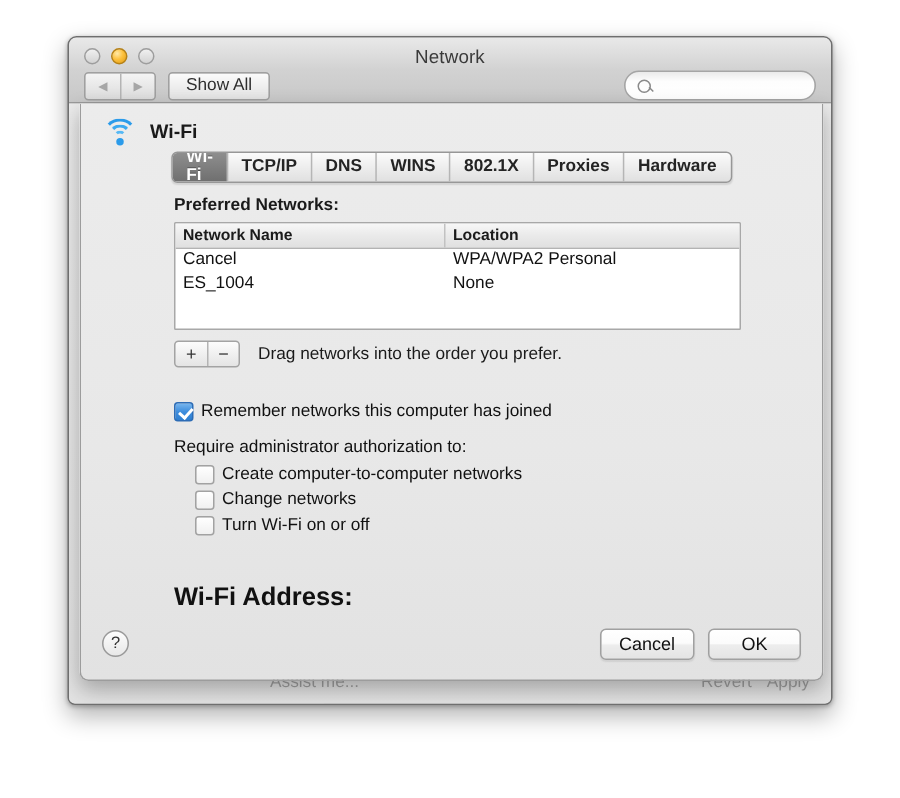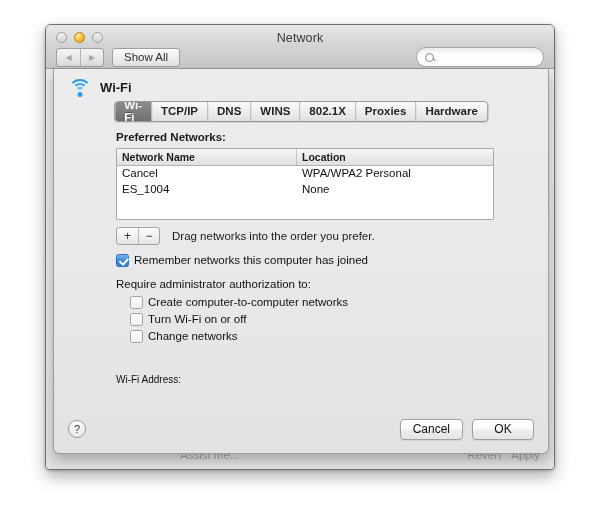--- a/index.html
+++ b/index.html
@@ -380,21 +380,21 @@
     width: 21px;
     display: flex; align-items: center; justify-content: center;
     font-size: 12px; color: #333;
     line-height: 1;
   }
   .pm-btn + .pm-btn { border-left: 1px solid #b4b4b4; }
   .pm-hint { font-size: 11.5px; color: #1a1a1a; }
 
   .cb-row {
     display: flex; align-items: center; gap: 5px;
-    margin-top: 9px;
+    margin-top: 23px;
   }
   .cb {
     width: 13px; height: 13px;
     border-radius: 2.5px;
     border: 1px solid #a2a2a2;
     background: linear-gradient(to bottom, #ffffff, #f0f0f0);
     flex: none;
     position: relative;
   }
   .cb.checked {
@@ -415,21 +415,21 @@
   .req-label {
     margin-top: 11px;
     font-size: 11.5px; color: #111;
   }
   .sub-cb { margin-top: 6px; margin-left: 14px; }
   .sub-cb .cb-row { margin-top: 4px; }
   .sub-cb .cb-row:first-child { margin-top: 0; }
 
   .addr-row {
     margin-top: 31px;
-    font-size: 10px; font-weight: normal; color: #111;
+    font-size: 17px; font-weight: bold; color: #111;
     display: flex; gap: 6px;
   }
 
   
   .sheet-foot {
     position: absolute;
     left: 0; right: 0; bottom: 0;
     height: 48px;
     padding: 0 14px;
     display: flex; align-items: center;
@@ -626,25 +626,25 @@
 
         <div class="req-label">Require administrator authorization to:</div>
 
         <div class="sub-cb">
           <div class="cb-row">
             <span class="cb"></span>
             <span class="cb-label">Create computer-to-computer networks</span>
           </div>
           <div class="cb-row">
             <span class="cb"></span>
-            <span class="cb-label">Turn Wi-Fi on or off</span>
+            <span class="cb-label">Change networks</span>
           </div>
           <div class="cb-row">
             <span class="cb"></span>
-            <span class="cb-label">Change networks</span>
+            <span class="cb-label">Turn Wi-Fi on or off</span>
           </div>
         </div>
 
         <div class="addr-row">
           <span>Wi-Fi Address:</span>
           <span></span>
         </div>
 
       </div>
 

